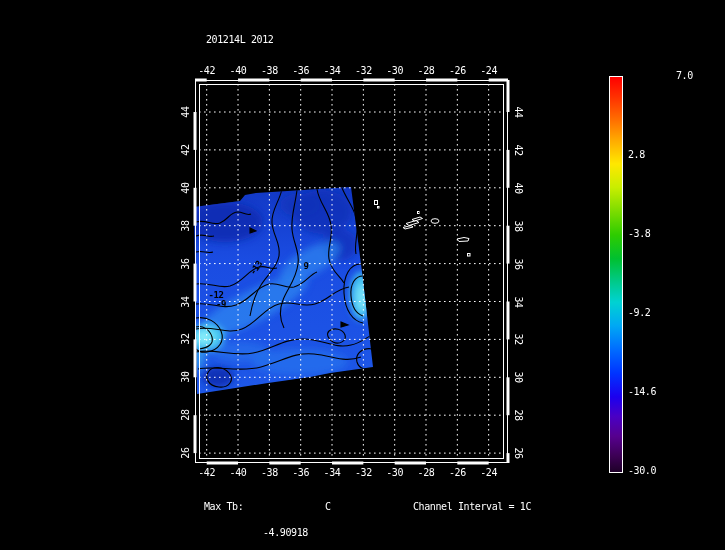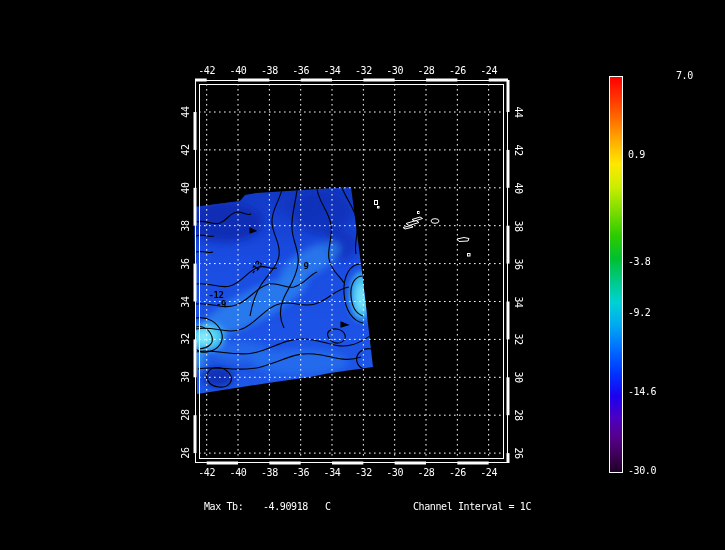--- a/index.html
+++ b/index.html
@@ -150,20 +150,21 @@
     </g>
   <rect x="610" y="77" width="3" height="1" fill="#fff"></rect>
       <rect x="610" y="155" width="3" height="1" fill="#fff"></rect>
       <rect x="610" y="234" width="3" height="1" fill="#fff"></rect>
       <rect x="610" y="313" width="3" height="1" fill="#fff"></rect>
       <rect x="610" y="392" width="3" height="1" fill="#fff"></rect>
       <rect x="610" y="469" width="3" height="1" fill="#fff"></rect>
     </svg>
 
   <div class="title-block">
+    <div>201214L 2012</div>
   </div>
 
   <div class="colorbar"></div>
 
   <div id="overlay">
       <div class="txt tickH" style="left: 206.7px; top: 71px;">-42</div>
       <div class="txt tickH" style="left: 206.7px; top: 473px;">-42</div>
       <div class="txt tickH" style="left: 238.03px; top: 71px;">-40</div>
       <div class="txt tickH" style="left: 238.03px; top: 473px;">-40</div>
       <div class="txt tickH" style="left: 269.36px; top: 71px;">-38</div>
@@ -196,28 +197,28 @@
       <div class="txt tickR" style="left: 518px; top: 301.5px;">34</div>
       <div class="txt tickL" style="left: 186px; top: 339.4px;">32</div>
       <div class="txt tickR" style="left: 518px; top: 339.4px;">32</div>
       <div class="txt tickL" style="left: 186px; top: 377.3px;">30</div>
       <div class="txt tickR" style="left: 518px; top: 377.3px;">30</div>
       <div class="txt tickL" style="left: 186px; top: 415.2px;">28</div>
       <div class="txt tickR" style="left: 518px; top: 415.2px;">28</div>
       <div class="txt tickL" style="left: 186px; top: 453.1px;">26</div>
       <div class="txt tickR" style="left: 518px; top: 453.1px;">26</div>
       <div class="txt cblab" style="left: 628px; top: 76px; margin-left: 48px;">7.0</div>
-      <div class="txt cblab" style="left: 628px; top: 155px;">0.9</div>
-      <div class="txt cblab" style="left: 628px; top: 234px; margin-top: 28px;">-3.8</div>
+      <div class="txt cblab" style="left: 628px; top: 155px;">2.8</div>
+      <div class="txt cblab" style="left: 628px; top: 234px;">-3.8</div>
       <div class="txt cblab" style="left: 628px; top: 313px; text-align: center;">-9.2</div>
       <div class="txt cblab" style="left: 628px; top: 392px;">-14.6</div>
       <div class="txt cblab" style="left: 628px; top: 471px;">-30.0</div>
       <div class="contour-label" style="left: 256px; top: 268px; transform: translate(-50%, -50%) rotate(-55deg);">-13</div>
       <div class="contour-label" style="left: 216px; top: 295px; transform: translate(-50%, -50%) rotate(0deg);">-12</div>
       <div class="contour-label" style="left: 221px; top: 304px; transform: translate(-50%, -50%) rotate(0deg);">-9</div>
       <div class="contour-label" style="left: 306px; top: 266px; transform: translate(-50%, -50%) rotate(0deg);">9</div>
     </div>
 
   <div class="txt" style="left:204px;top:501px;">Max Tb:</div>
-  <div class="txt" style="left:263px;top:501px;">-4.90918</div>
+  <div class="txt" style="left:263px;top:527px;">-4.90918</div>
   <div class="txt" style="left:325px;top:501px;">C</div>
   <div class="txt" style="left:413px;top:501px;">Channel Interval = 1C</div>
 </div>
 
 </body></html>

